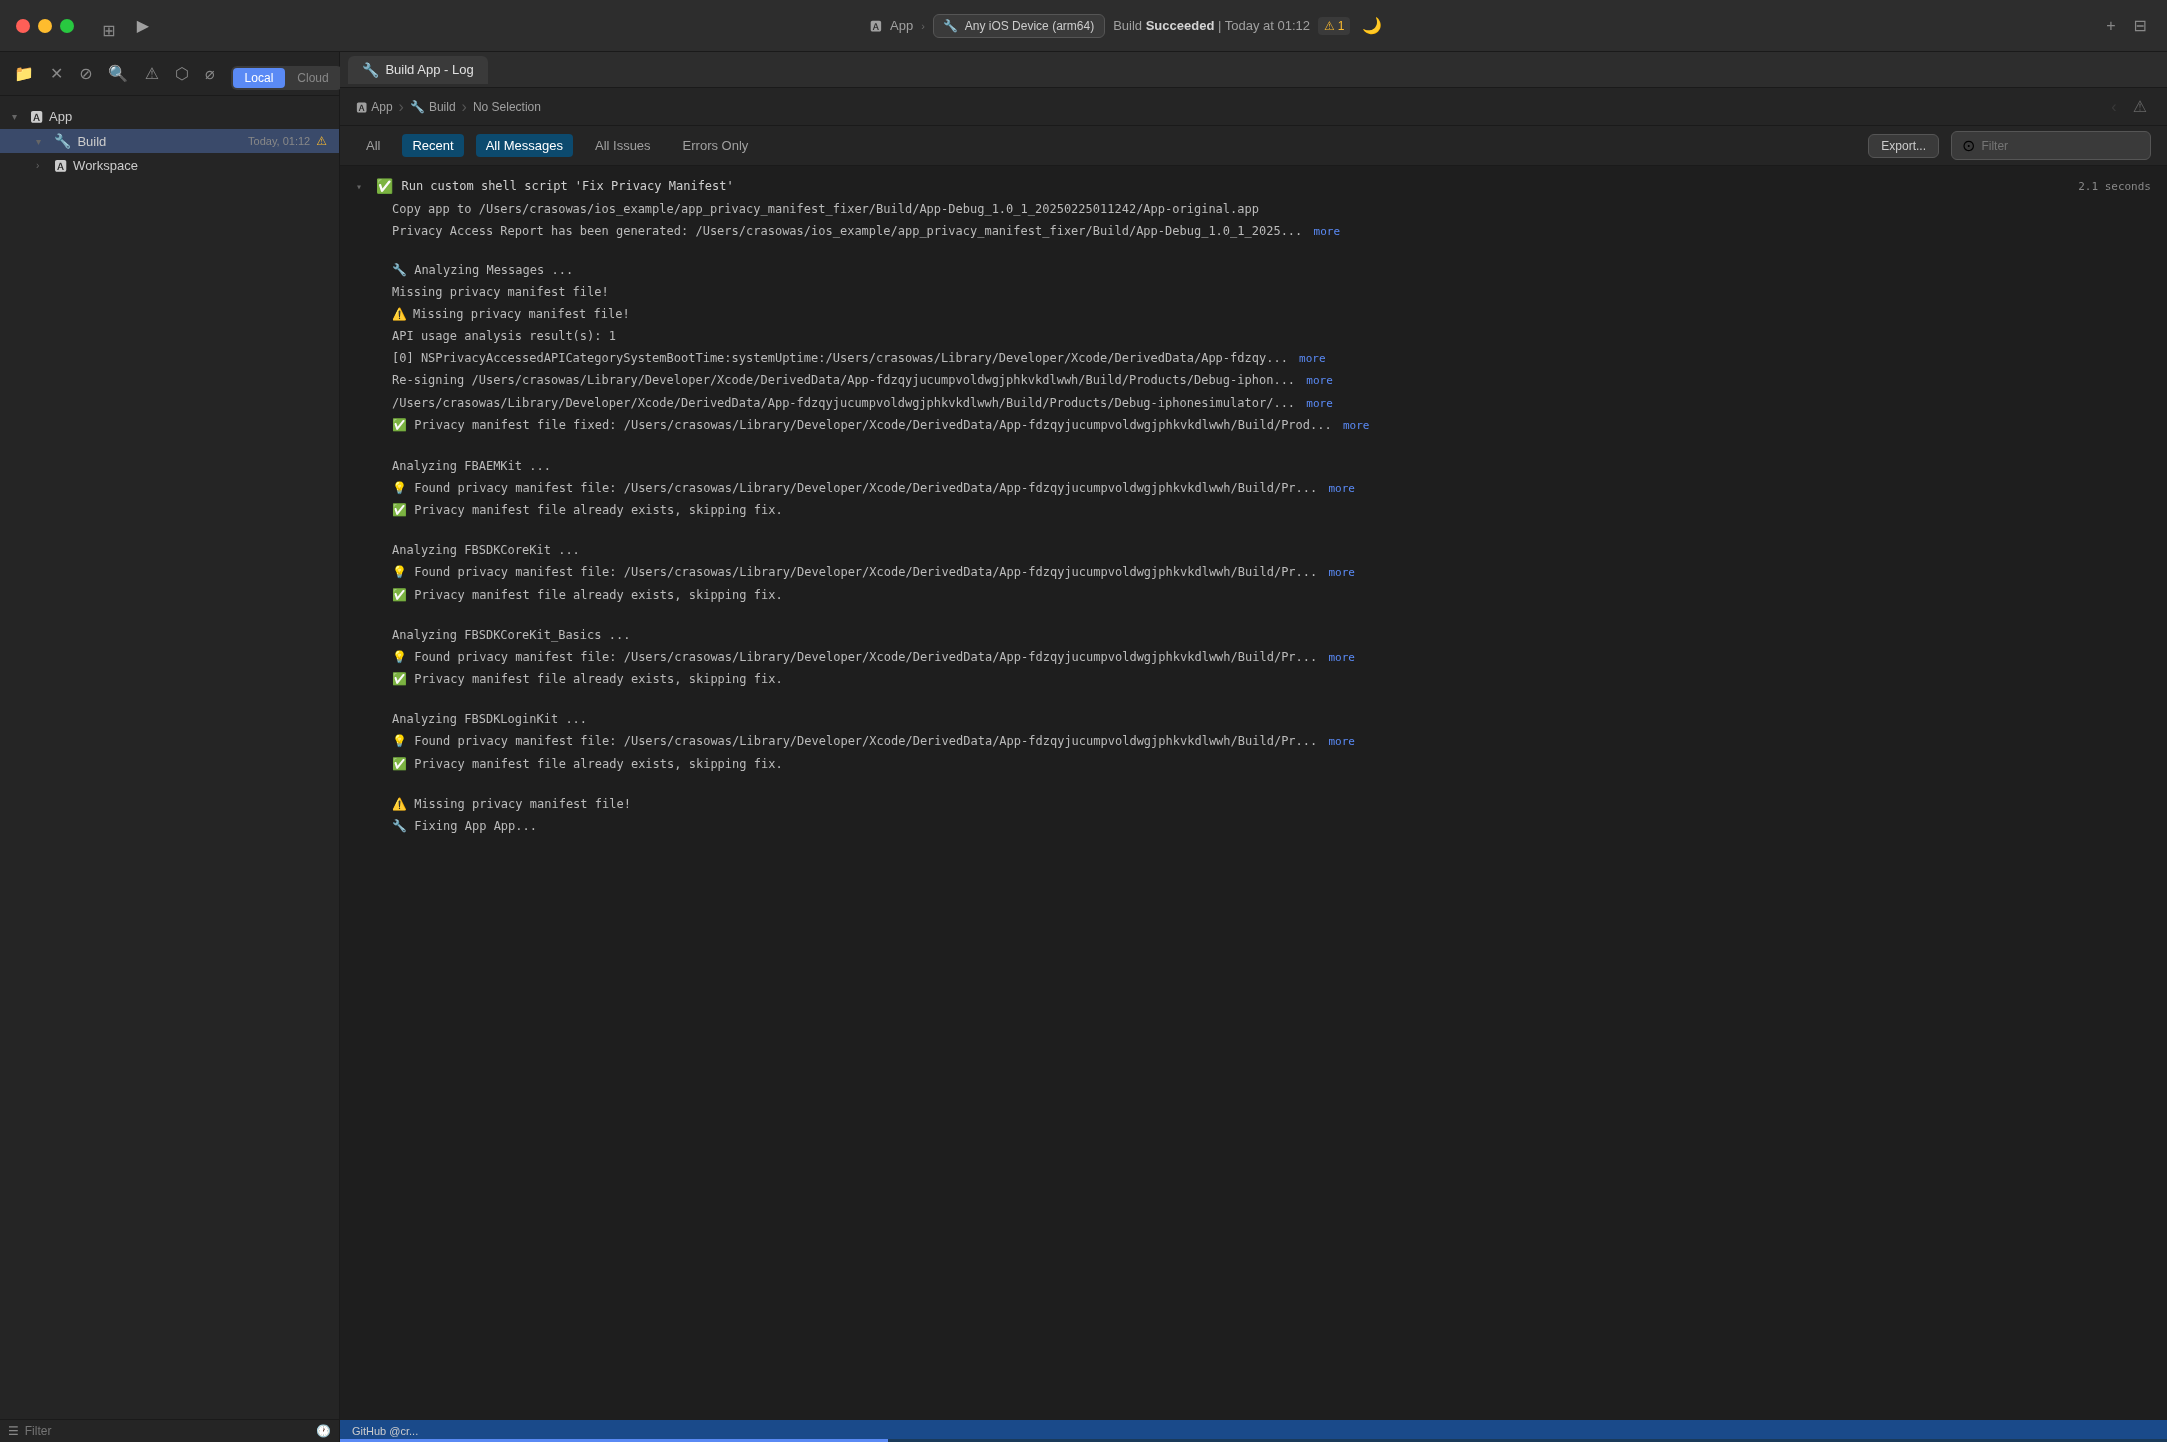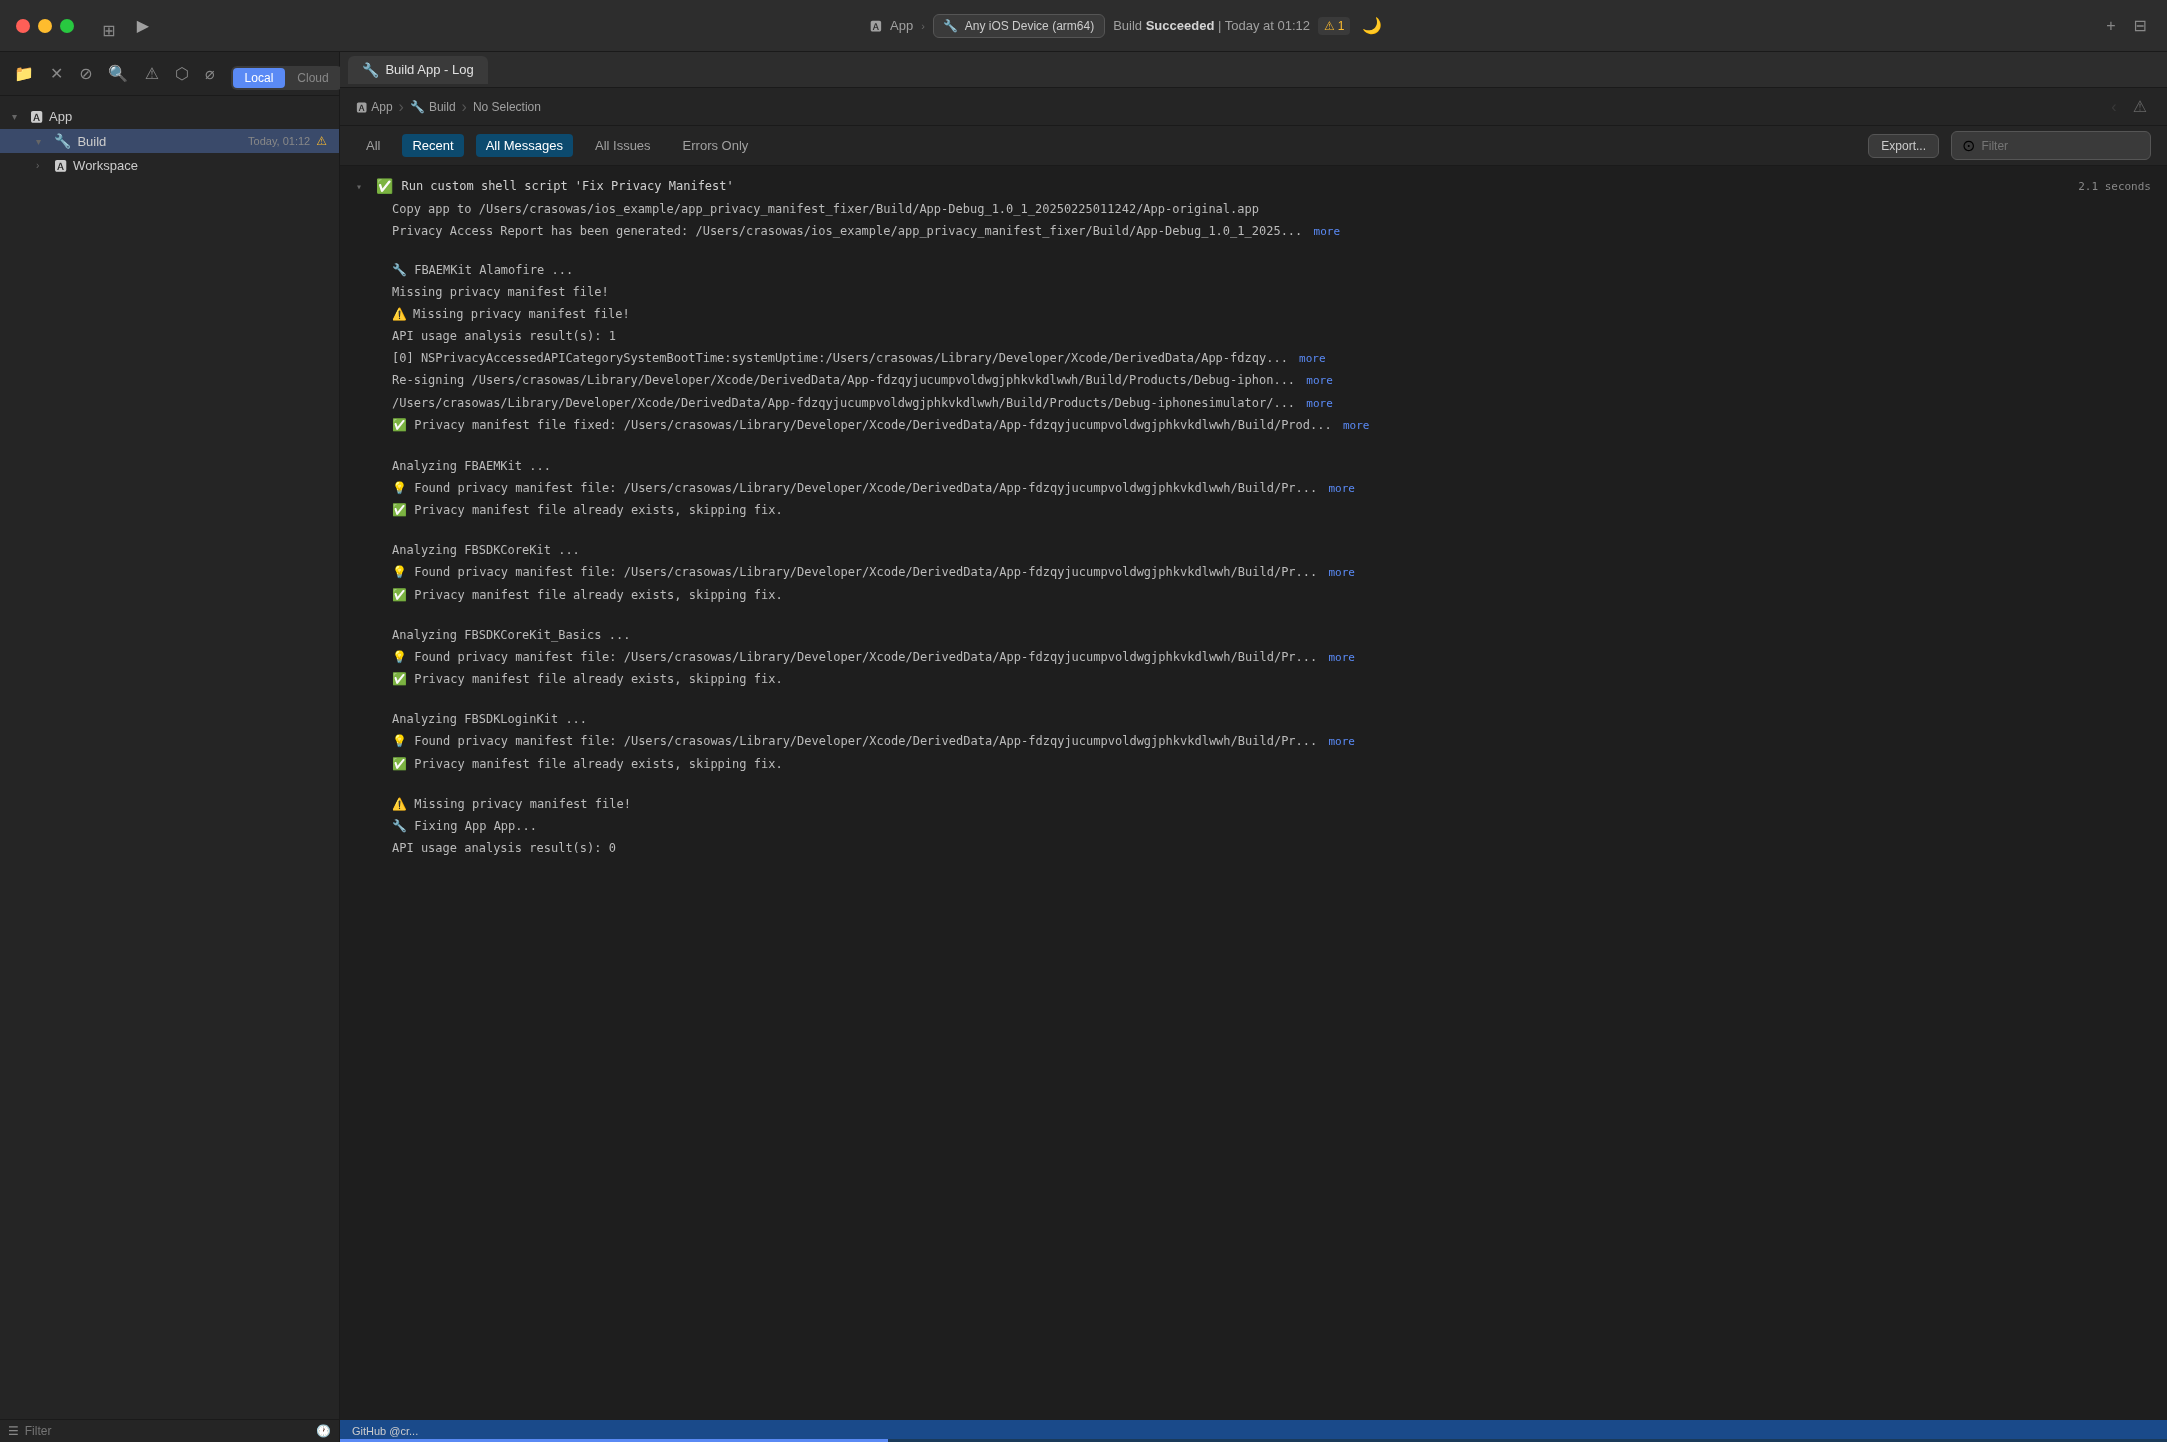--- a/index.html
+++ b/index.html
@@ -599,21 +599,21 @@
       </div>
       <div class="log-line">
         <span>Privacy Access Report has been generated: /Users/crasowas/ios_example/app_privacy_manifest_fixer/Build/App-Debug_1.0_1_2025...</span>
         <a class="more-link">more</a>
       </div>
 
       <div class="log-empty-line"></div>
 
       <div class="log-section">
         <div class="log-line">
-          <span>🔧 </span><span>FBAEMKit Alamofire ...</span>
+          <span>🔧 </span><span>Analyzing Messages ...</span>
         </div>
         <div class="log-line">Missing privacy manifest file!</div>
         <div class="log-icon-line">
           <span class="line-icon">⚠️</span>
           <span class="line-text">Missing privacy manifest file!</span>
         </div>
         <div class="log-line">API usage analysis result(s): 1</div>
         <div class="log-line">
           <span>[0] NSPrivacyAccessedAPICategorySystemBootTime:systemUptime:/Users/crasowas/Library/Developer/Xcode/DerivedData/App-fdzqy...</span>
           <a class="more-link">more</a>
@@ -686,21 +686,20 @@
 
       <div class="log-empty-line"></div>
 
       <div class="log-section">
         <div class="log-line">
           <span>⚠️ </span><span>Missing privacy manifest file!</span>
         </div>
         <div class="log-line">
           <span>🔧 </span><span>Fixing App App...</span>
         </div>
-        <div class="log-line">API usage analysis result(s): 0</div>
       </div>
 
     </div>
 
     <div class="status-bar">
       <span>GitHub @cr...</span>
       <div style="position:absolute; bottom:0; left:340px; right:0; height:3px; background:#1a3a5a;">
         <div style="height:100%; background:#5a8af5; width:30%;"></div>
       </div>
     </div>

